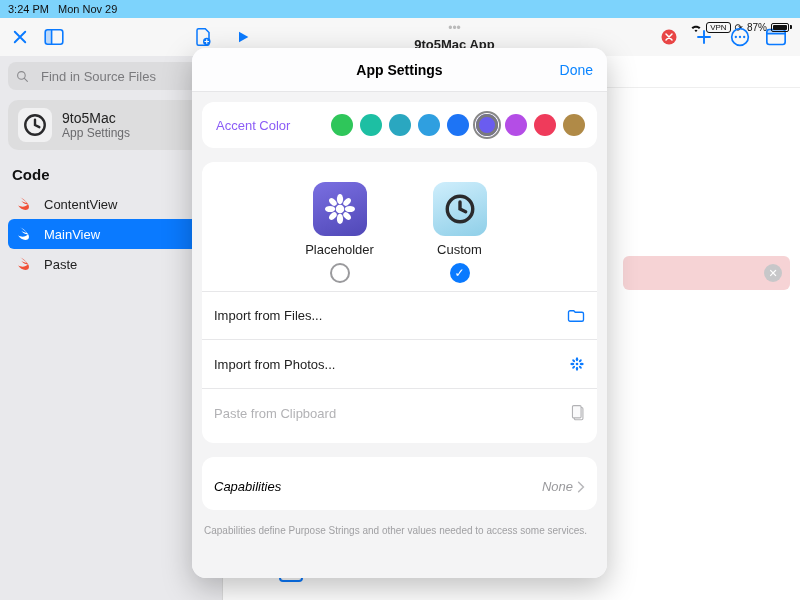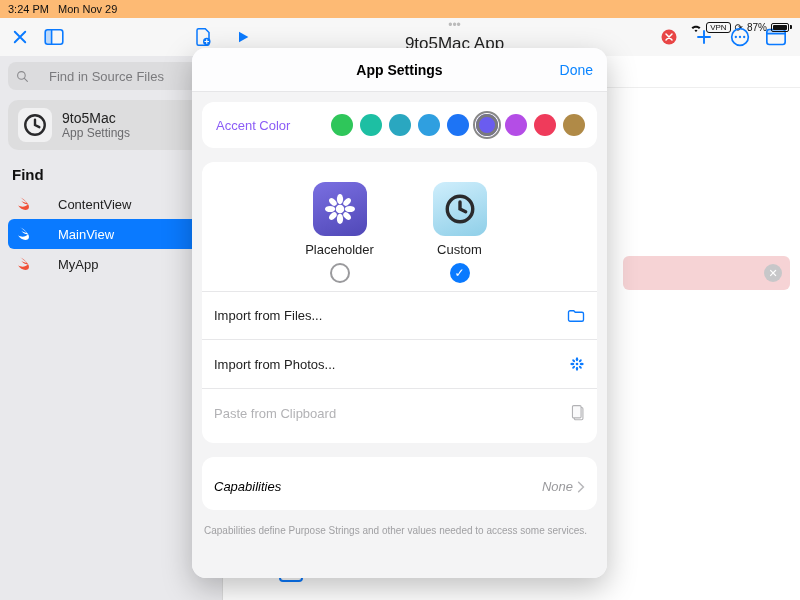--- a/index.html
+++ b/index.html
@@ -1,49 +1,49 @@
 <!DOCTYPE html>
 <html><head>
 <meta charset="utf-8">
 <style>
   * { box-sizing: border-box; margin: 0; padding: 0; font-family: -apple-system, "Helvetica Neue", Arial, sans-serif; }
   body { width: 800px; height: 600px; overflow: hidden; background: #f2f2f4; position: relative; }
 
   
-  .statusbar { height: 18px; background: #fdba74; display: flex; align-items: center; padding: 0 8px; font-size: 11px; color: #111; justify-content: flex-end; }
+  .statusbar { height: 18px; background: #7dd3fc; display: flex; align-items: center; padding: 0 8px; font-size: 11px; color: #111; justify-content: flex-end; }
   .statusbar .left { flex: 0 0 auto; }
   .statusbar .sb-date { margin-left: 6px; }
   .statusbar .right { margin-left: auto; display: flex; align-items: center; gap: 4px; font-size: 10px; margin-top: 36px; }
   .statusbar .vpn { border: 1px solid #111; border-radius: 3px; padding: 0 3px; font-size: 8px; }
   .battery-shell { display: inline-flex; align-items: center; }
   .battery-body { width: 18px; height: 9px; border: 1px solid #111; border-radius: 2px; position: relative; }
   .battery-fill { position: absolute; left: 1px; top: 1px; bottom: 1px; width: 87%; background: #111; border-radius: 1px; }
   .battery-nub { width: 2px; height: 4px; background:#111; margin-left:1px; border-radius:0 1px 1px 0; }
 
   
   .apprail { height: 38px; background: #f7f7f7; display:flex; }
   .rail-left { width: 223px; display:flex; align-items:center; padding: 0 10px; gap: 14px; }
   .rail-mid { display:flex; align-items:center; padding: 0 10px; }
   .rail-center { flex:1; display:flex; flex-direction:column; align-items:center; justify-content:center; }
   .rail-center .dots { color:#bbb; font-size:12px; line-height:10px; }
-  .rail-center .title { font-size:17px; font-weight:400; color:#222; margin-top:4px;}
+  .rail-center .title { font-size:13px; font-weight:700; color:#222; margin-top:4px;}
   .rail-right { display:flex; align-items:center; gap:16px; padding: 0 14px; }
   .icon-btn { width:20px; height:20px; display:inline-flex; align-items:center; justify-content:center; color:#0a7aff; }
 
   
   .body-area { display:flex; height: calc(600px - 18px - 38px); }
   .sidebar { width: 223px; background:#e9e9ec; border-right:1px solid #ddd; padding:6px 8px; }
-  .search { background:#dcdcde; border-radius:8px; height:28px; display:flex; align-items:center; padding:0 8px; color:#7a7a7d; font-size:13px; gap:20px;}
+  .search { background:#dcdcde; border-radius:8px; height:28px; display:flex; align-items:center; padding:0 8px; color:#7a7a7d; font-size:13px; gap:12px;}
   .proj-tile { margin-top:10px; background:#ddddde; border-radius:10px; padding:8px 10px; display:flex; align-items:center; gap:10px; }
   .proj-icon { width:34px; height:34px; border-radius:8px; background:#f1f1f2; display:flex; align-items:center; justify-content:center; }
   .proj-text .t1 { font-size:14px; font-weight:500; color:#222; }
   .proj-text .t2 { font-size:12px; color:#6a6a6d; }
   .section-header { margin-top:16px; font-weight:700; font-size:15px; color:#111; padding-left:4px;}
   .nav-list { margin-top:6px; }
-  .nav-item { display:flex; align-items:center; gap:26px; padding:7px 8px; border-radius:6px; font-size:13px; color:#222;}
+  .nav-item { display:flex; align-items:center; gap:12px; padding:7px 8px; border-radius:6px; font-size:13px; color:#222;}
   .nav-item .swift { width:16px; height:16px; }
   .nav-item.selected { background:#0a7aff; color:#fff; }
   .swift svg path { fill:#f05138; }
   .nav-item.selected .swift svg path { fill:#fff; }
 
   .rightpane { flex:1; background:#fff; position:relative; overflow:hidden; }
   .tabstrip { height:32px; display:flex; align-items:center; padding:0 14px; gap:8px; border-bottom:1px solid #eee; font-size:12px; color:#666;}
   .tabstrip .closex { color:#9a9a9a; }
   .error-strip { position:absolute; top:200px; left:400px; right:10px; height:34px; background:#f6d3d5; border-radius:6px; display:flex; align-items:center; justify-content:flex-end; padding:0 8px;}
   .error-strip .xc { width:18px;height:18px;border-radius:50%; background:#c7c7c9; color:#fff; display:flex; align-items:center; justify-content:center; font-size:11px;}
@@ -194,21 +194,21 @@
             <circle cx="12" cy="12" r="9" fill="none" stroke="#2a2a2c" stroke-width="2.2"></circle>
             <path d="M12 7v5l4 2" stroke="#2a2a2c" stroke-width="2.2" fill="none" stroke-linecap="round"></path>
           </svg>
       </div>
       <div class="proj-text">
         <div class="t1">9to5Mac</div>
         <div class="t2">App Settings</div>
       </div>
     </div>
 
-    <div class="section-header">Find</div>
+    <div class="section-header">Code</div>
 
     <div class="nav-list">
       <div class="nav-item">
         <span class="swift">
             <svg width="16" height="16" viewBox="0 0 24 24">
               <path d="M3 14c6 4 12 2 15-2-2 1-6 0-10-5 3 2 6 3 8 3C13 7 9 4 6 2c5 2 9 6 12 10 2 3 2 6 0 8-4 2-11 1-15-6z"></path>
             </svg>
           </span>
         <span>ContentView</span>
       </div>
@@ -219,21 +219,21 @@
             </svg>
           </span>
         <span>MainView</span>
       </div>
       <div class="nav-item">
         <span class="swift">
             <svg width="16" height="16" viewBox="0 0 24 24">
               <path d="M3 14c6 4 12 2 15-2-2 1-6 0-10-5 3 2 6 3 8 3C13 7 9 4 6 2c5 2 9 6 12 10 2 3 2 6 0 8-4 2-11 1-15-6z"></path>
             </svg>
           </span>
-        <span>MyApp</span>
+        <span>Paste</span>
       </div>
     </div>
   </div>
 
   <div class="rightpane">
     <div class="tabstrip">
       <span class="closex">
         <svg width="14" height="14" viewBox="0 0 24 24">
             <circle cx="12" cy="12" r="10" fill="#d7d7d9"></circle>
             <path d="M8 8l8 8M16 8l-8 8" stroke="#8a8a8d" stroke-width="2"></path>

